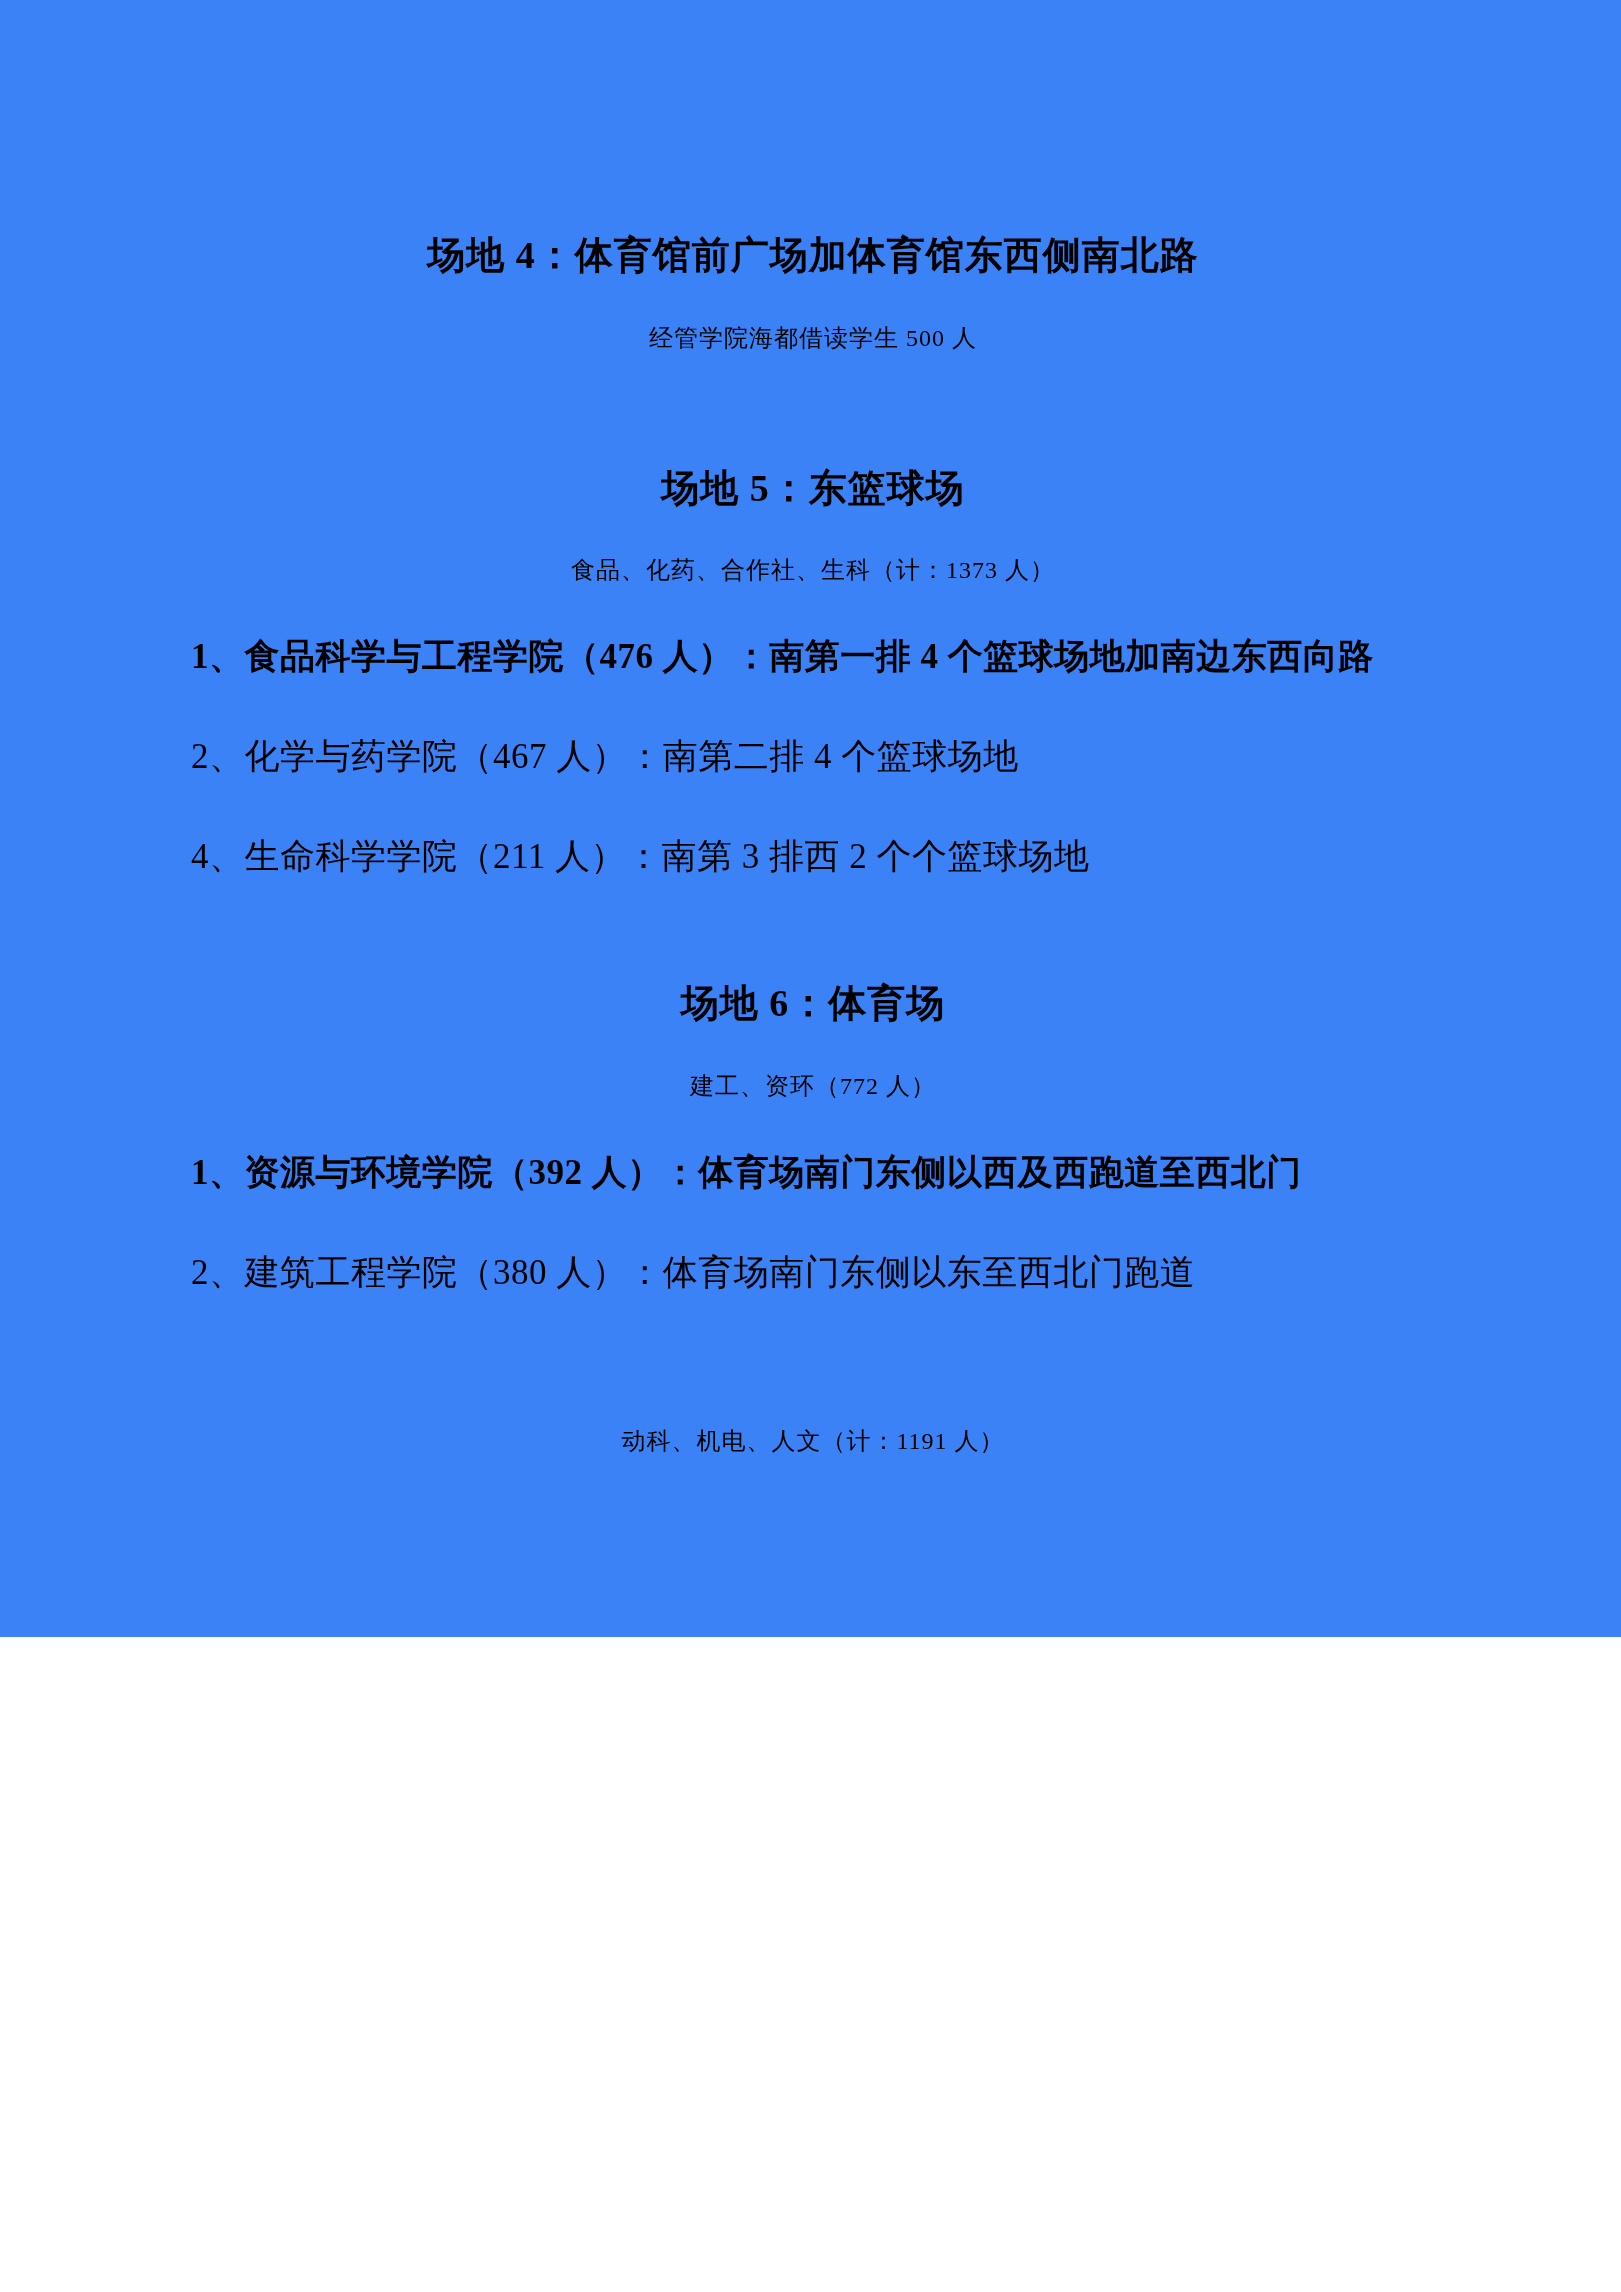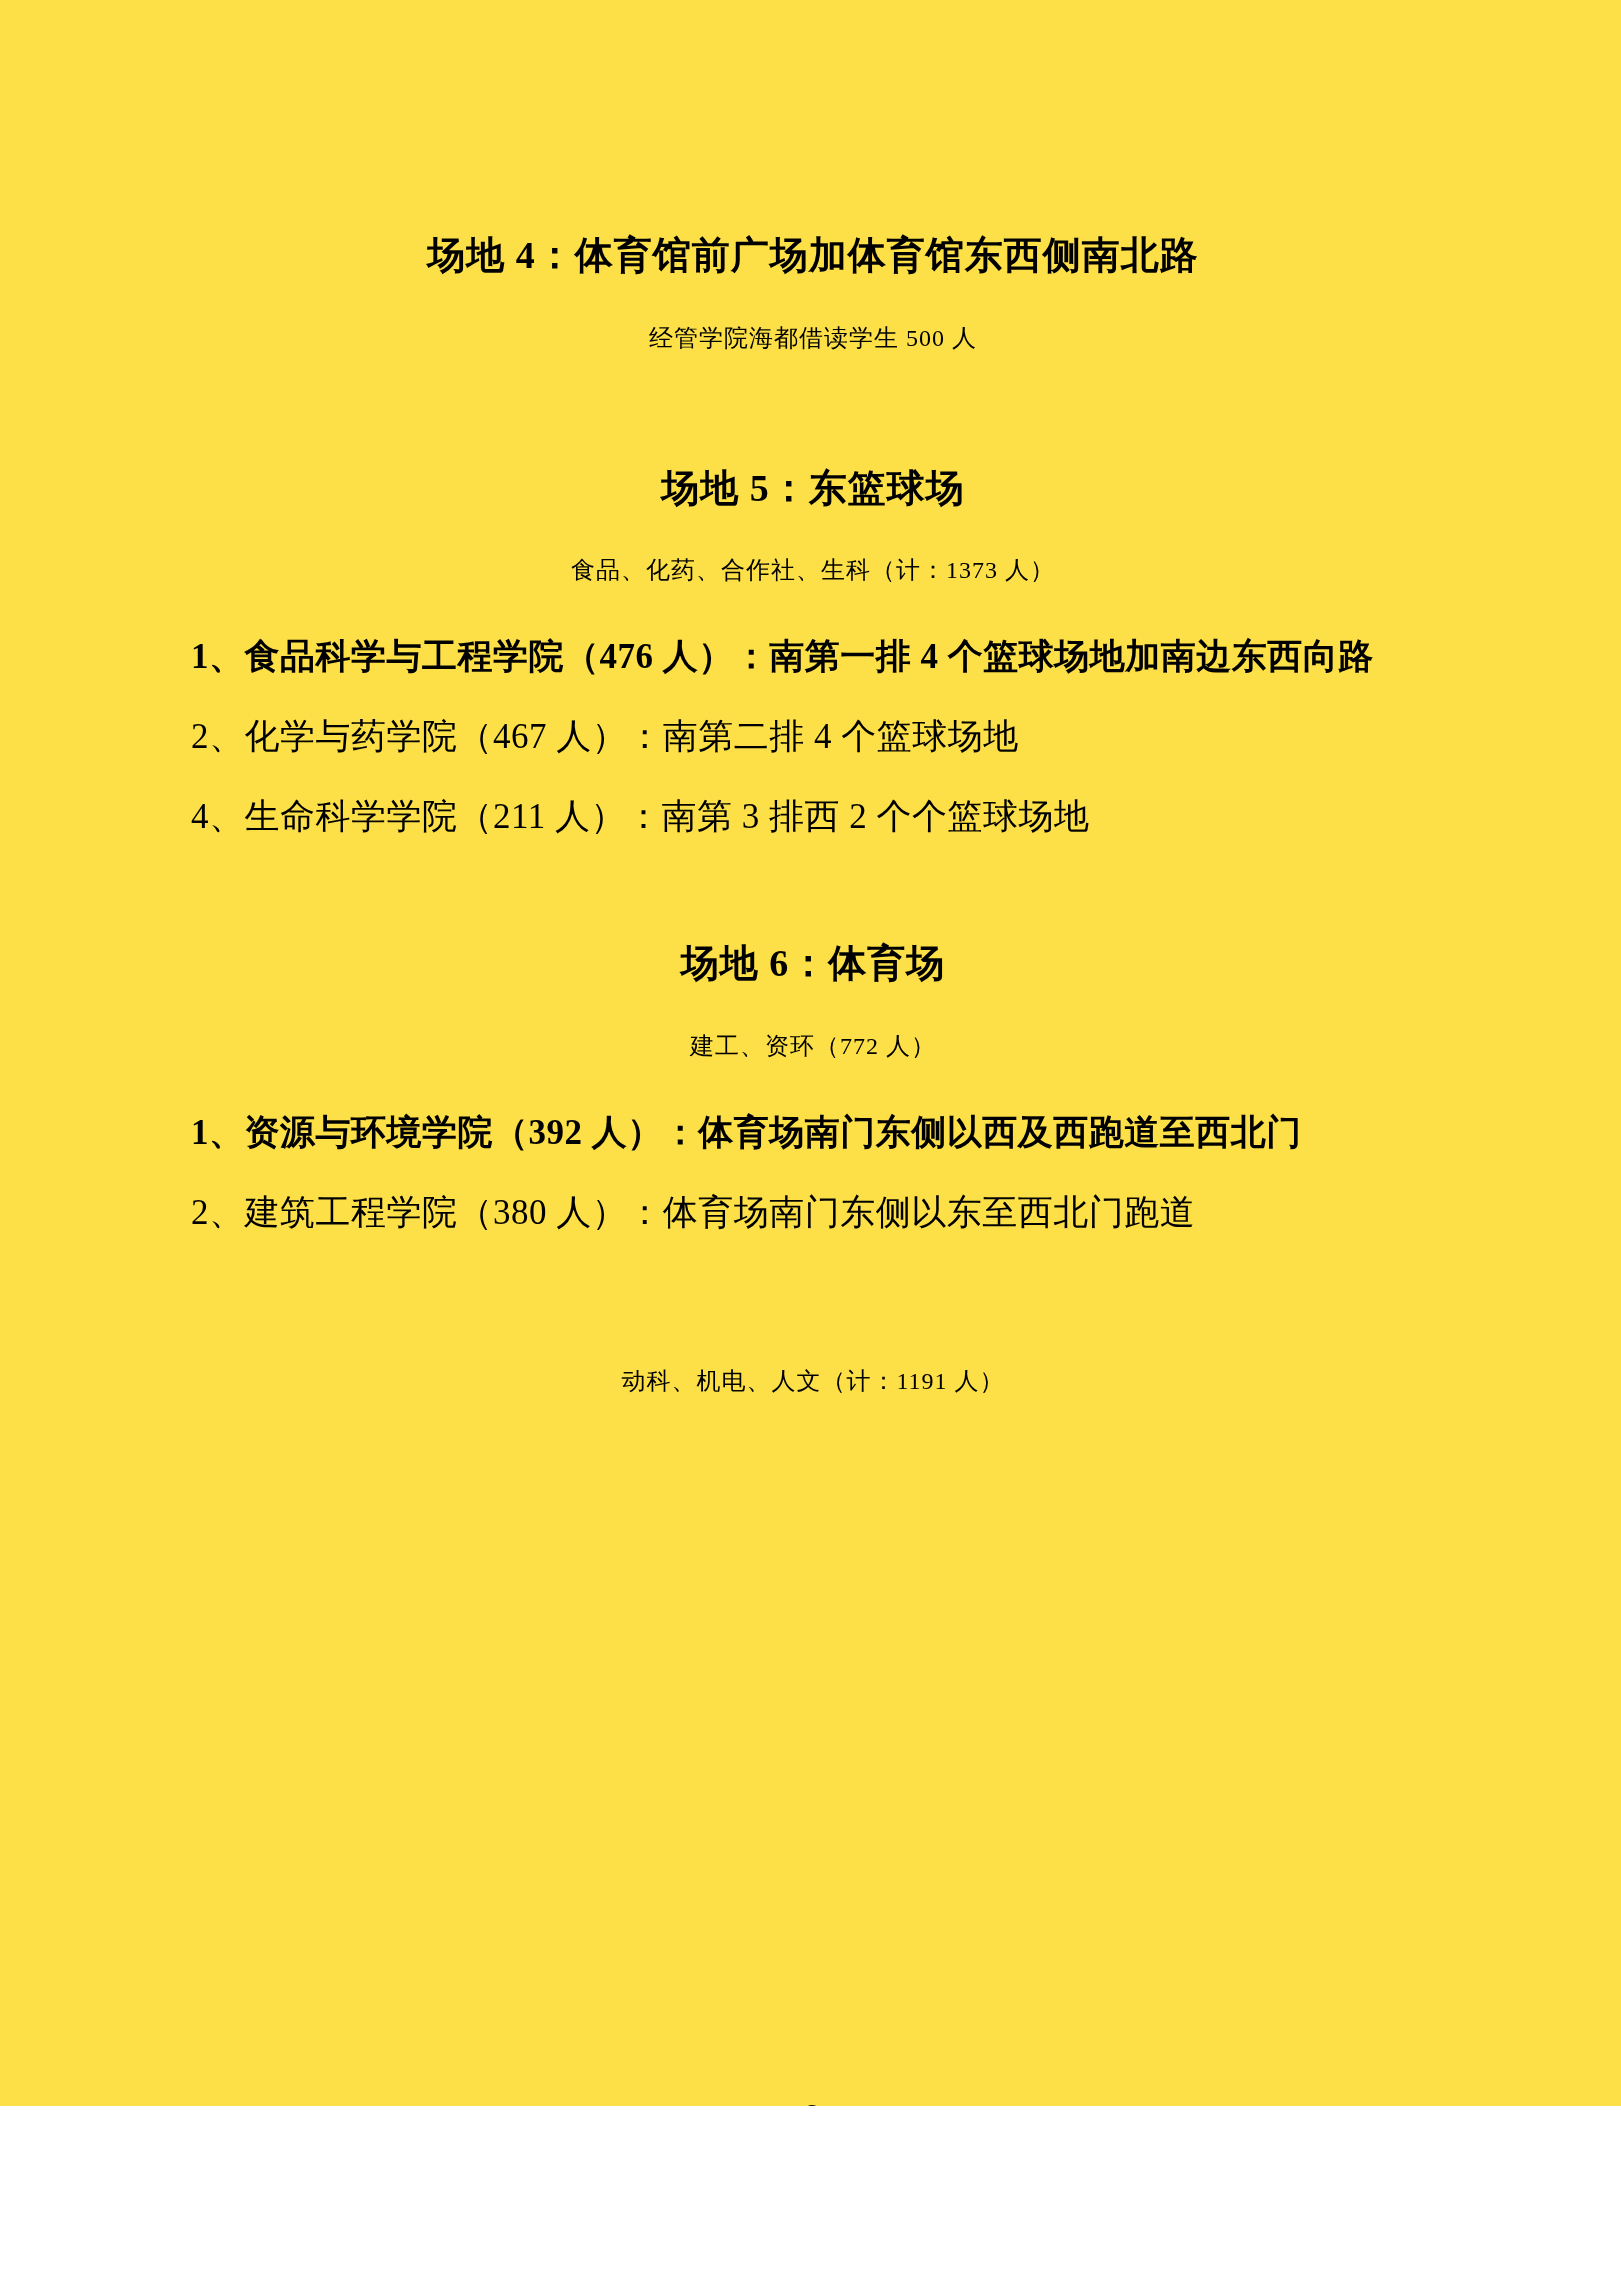--- a/index.html
+++ b/index.html
@@ -4,22 +4,22 @@
 <style>
   * { margin: 0; padding: 0; box-sizing: border-box; }
   html, body {
     background: #ffffff;
     font-family: "Liberation Serif", "DejaVu Serif", serif;
     color: #000000;
   }
   .page {
     position: relative;
     width: 1621px;
-    height: 2106px;
-    background: #fde047;
+    height: 1637px;
+    background: #3b82f6;
     overflow: hidden;
     padding: 227px 186px 0 191px;
   }
   .section { display: block; }
   .heading {
     font-size: 38px;
     font-weight: bold;
     text-align: center;
     line-height: 57px;
     letter-spacing: 1px;
@@ -30,21 +30,21 @@
     text-align: center;
     line-height: 55px;
     margin-top: 26.5px;
     letter-spacing: 1px;
   }
   .items { list-style: none; margin-top: 0; }
   .item {
     font-size: 35px;
     line-height: 55px;
     text-align: left;
-    margin-top: 25px;
+    margin-top: 45px;
     letter-spacing: 0.5px;
     white-space: nowrap;
   }
   .items { margin-top: 0; }
   .sec-gap-1 { margin-top: 94px; }
   .sec-gap-2 { margin-top: 91px; }
   .sec-gap-3 { margin-top: 114px; }
   .first-item { margin-top: 31px; font-weight: bold; }
   .page-footer {
     position: absolute;

